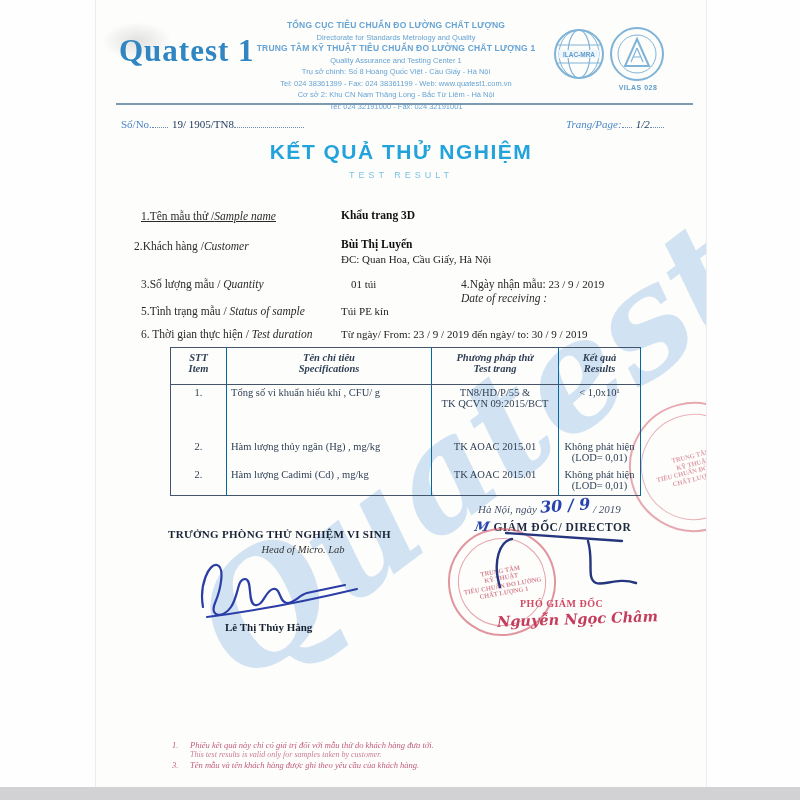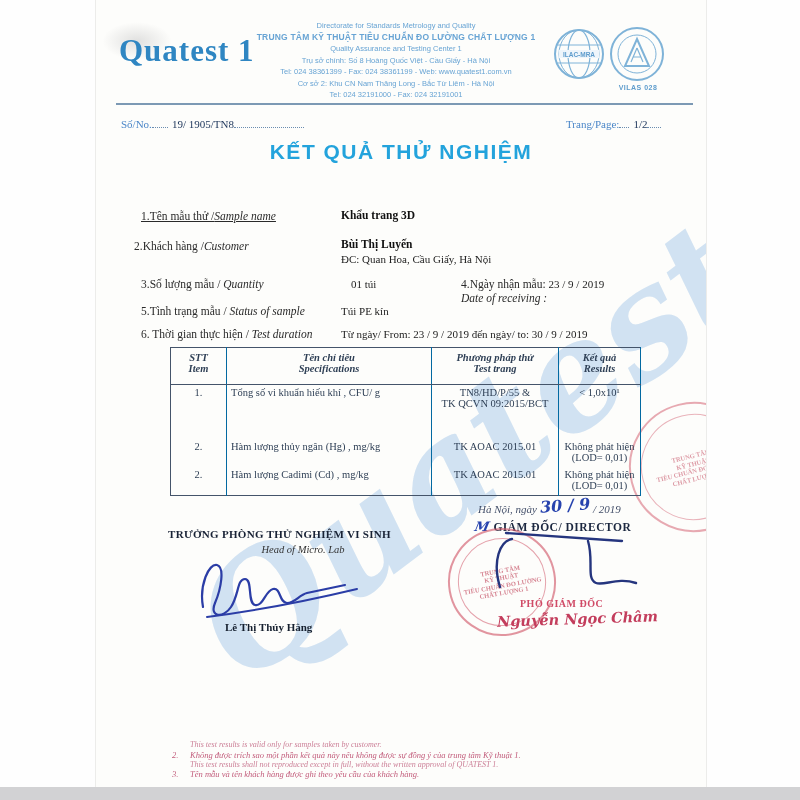--- a/index.html
+++ b/index.html
@@ -80,20 +80,21 @@
 <div id="photo">
   <div id="paper">
 
     <div id="corner-smudge"></div>
 
     <div id="watermark">Quatest 1</div>
 
     <div class="abs content" id="logo" style="left:23px;top:33px;">Quatest 1</div>
 
     <div class="abs content" id="org" style="left:150px;top:20px;">
+      <div class="org-b">TỔNG CỤC TIÊU CHUẨN ĐO LƯỜNG CHẤT LƯỢNG</div>
       <div class="org-s">Directorate for Standards Metrology and Quality</div>
       <div class="org-b">TRUNG TÂM KỸ THUẬT TIÊU CHUẨN ĐO LƯỜNG CHẤT LƯỢNG 1</div>
       <div class="org-s">Quality Assurance and Testing Center 1</div>
       <div class="org-s">Trụ sở chính: Số 8 Hoàng Quốc Việt - Cầu Giấy - Hà Nội</div>
       <div class="org-s">Tel: 024 38361399 - Fax: 024 38361199 - Web: www.quatest1.com.vn</div>
       <div class="org-s">Cơ sở 2: Khu CN Nam Thăng Long - Bắc Từ Liêm - Hà Nội</div>
       <div class="org-s">Tel: 024 32191000 - Fax: 024 32191001</div>
     </div>
 
     <svg class="abs content logo-circle" style="left:457px;top:28px;" width="52" height="52" viewBox="0 0 52 52">
@@ -112,26 +113,27 @@
       <path d="M28,22 L34,36 M28,22 L22,36 M24,31 L32,31" stroke="#7fb3d8" stroke-width="1.2" fill="none"></path>
     </svg>
     <div class="abs content" id="vilas" style="left:513px;top:84px;">VILAS 028</div>
 
     <div class="abs content" id="header-rule" style="left:20px;top:103px;width:577px;height:2px;background:#7c99b4;"></div>
 
     <div class="abs content" style="left:25px;top:114px;">
       <span class="meta-blue">Số/No.</span><span class="leader" style="width:16px;"></span>
       <span class="meta-val">19/ 1905/TN8</span><span class="leader" style="width:70px;"></span>
     </div>
-    <div class="abs content" style="left:470px;top:114px;">
+    <div class="abs content" style="left:470px;top:114px;font-style:italic;">
       <span class="meta-blue">Trang/Page:</span><span class="leader" style="width:10px;"></span>
       <span class="meta-val">1/2</span><span class="leader" style="width:14px;"></span>
     </div>
 
     <div class="abs content" id="title" style="left:0;top:140px;width:610px;">KẾT QUẢ THỬ NGHIỆM</div>
+    <div class="abs content" id="subtitle" style="left:0;top:170px;width:610px;">TEST RESULT</div>
 
     <div class="abs content lbl" style="left:45px;top:210px;text-decoration:underline;">
       <span>1.Tên mẫu thử /</span><i>Sample name</i></div>
     <div class="abs content val-b" style="left:245px;top:209px;">Khẩu trang 3D</div>
 
     <div class="abs content lbl" style="left:38px;top:240px;">
       <span>2.Khách hàng /</span><i>Customer</i></div>
     <div class="abs content val-b" style="left:245px;top:238px;">Bùi Thị Luyến</div>
     <div class="abs content val" style="left:245px;top:253px;">ĐC: Quan Hoa, Cầu Giấy, Hà Nội</div>
 
@@ -250,25 +252,22 @@
   <div class="abs content sig-title" style="left:168px;top:528px;">TRƯỞNG PHÒNG THỬ NGHIỆM VI SINH</div>
   <div class="abs content sig-sub" style="left:168px;top:544px;width:270px;text-align:center;">Head  of  Micro. Lab</div>
   <svg class="abs content" style="left:195px;top:555px;z-index:3;" width="170" height="70" viewBox="0 0 170 70">
     <path d="M8,52 C4,30 14,8 22,10 C30,12 26,34 20,48 C14,62 28,64 36,52 C44,40 42,24 50,24 C58,24 52,48 60,50 C68,52 70,36 78,34 C86,32 84,48 92,48 C100,48 104,40 112,38 L150,30" fill="none" stroke="#2b3da6" stroke-width="2.2" stroke-linecap="round"></path>
     <path d="M12,62 C60,56 120,44 162,34" fill="none" stroke="#2b3da6" stroke-width="2" stroke-linecap="round"></path>
   </svg>
   <div class="abs content sig-name" style="left:225px;top:621px;">Lê Thị Thúy Hằng</div>
 
   <div class="abs" id="notes">
     <div>
+      <div class="note-vi"><span class="note-num">1.</span><span>Phiếu kết quả này chỉ có giá trị đối với mẫu thử do khách hàng đưa tới.</span></div>
       <div class="note-en note-ind">This test results is valid only for samples taken by customer.</div>
-    </div>
-    <div>
-      <div class="note-vi"><span class="note-num">2.</span><span>Không được trích sao một phần kết quả này nếu không được sự đồng ý của trung tâm Kỹ thuật 1.</span></div>
-      <div class="note-en note-ind">This test results shall not reproduced except in full, without the written approval of QUATEST 1.</div>
     </div>
     <div>
       <div class="note-vi"><span class="note-num">3.</span><span>Tên mẫu và tên khách hàng được ghi theo yêu cầu của khách hàng.</span></div>
     </div>
   </div>
 
   <div id="bottom-bar"></div>
 </div>
 
 </body></html>

